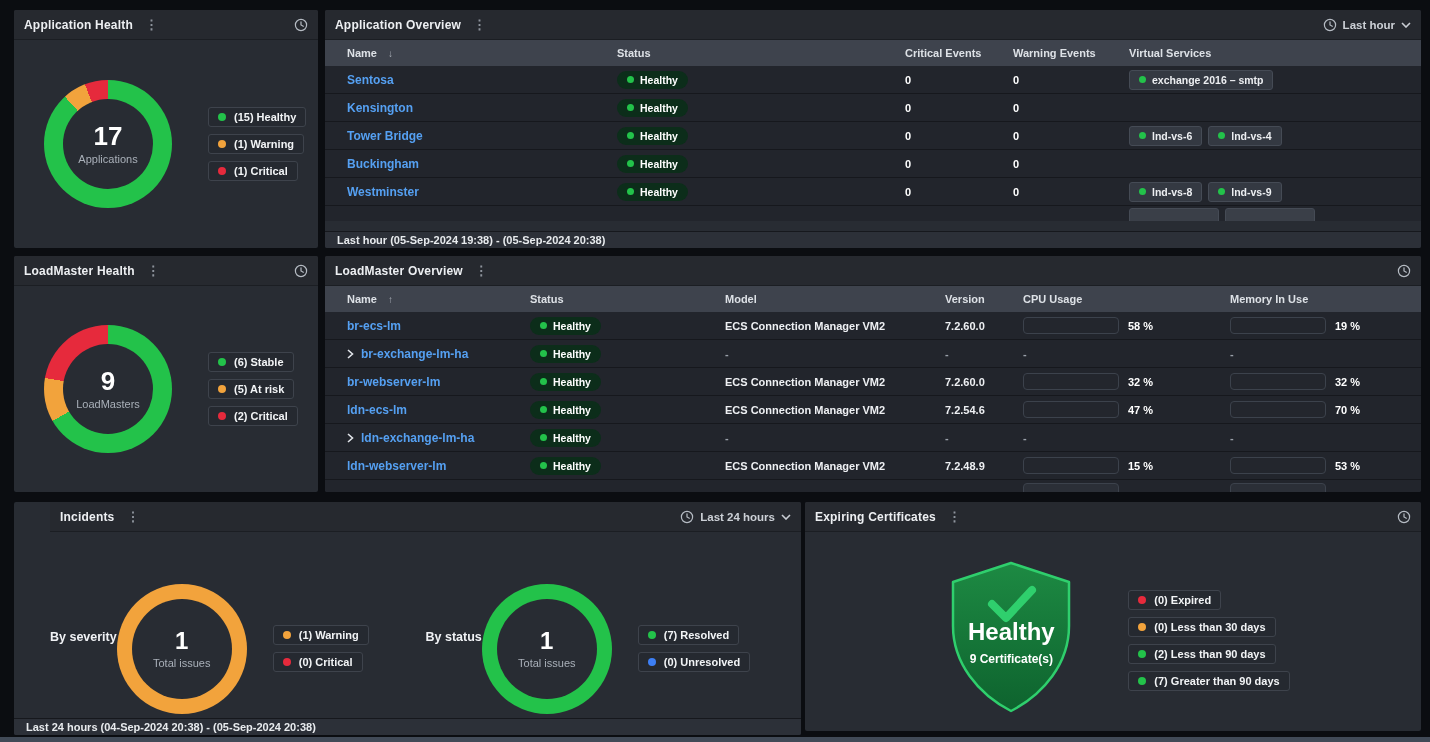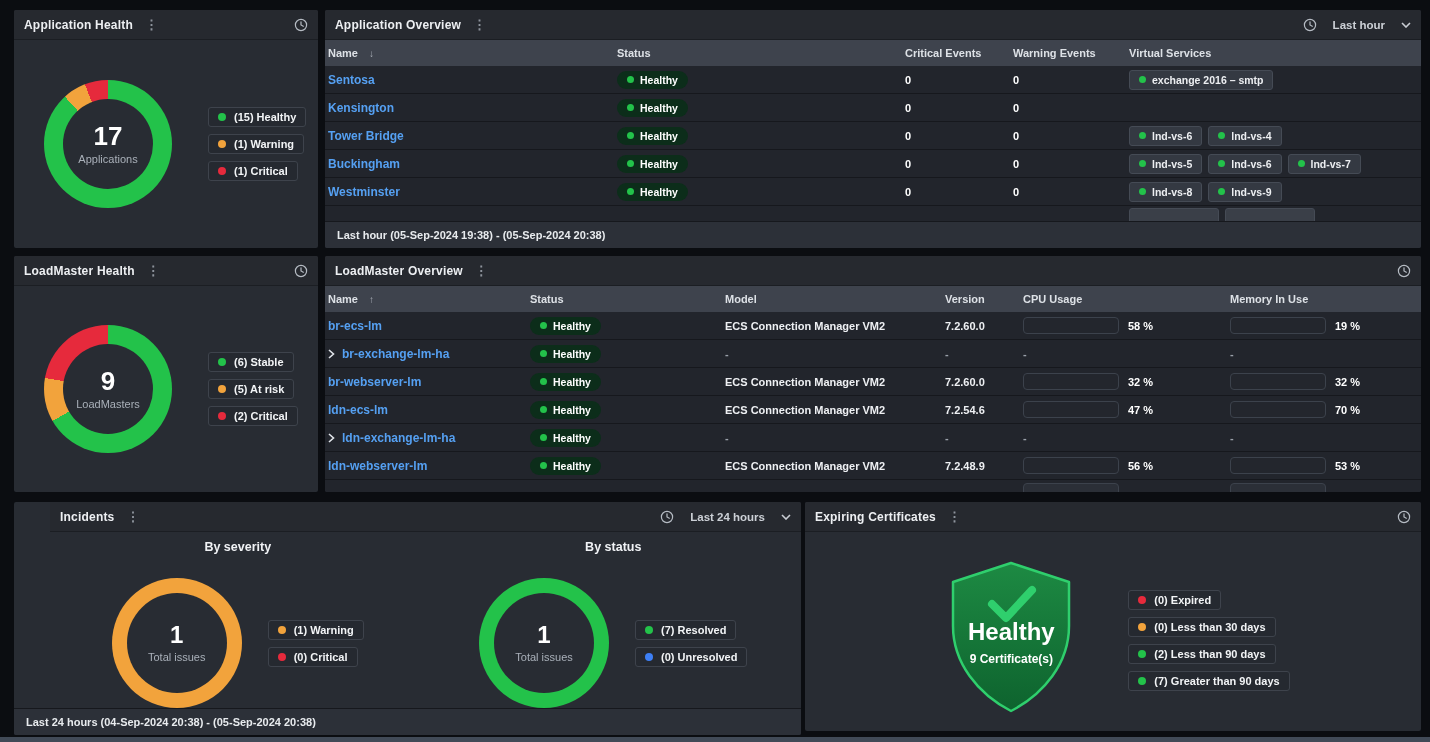--- a/index.html
+++ b/index.html
@@ -12,21 +12,21 @@
   }
   .panel { position:absolute; background:#282c33; border-radius:2px; overflow:hidden; }
   .panel-header {
     height:30px; background:#26292f; border-bottom:1px solid #1b1e23;
     display:flex; align-items:center; padding:0 10px; gap:12px;
   }
   .panel-title { color:#edeff2; font-size:12px; font-weight:bold; letter-spacing:.2px; white-space:nowrap; }
   .kebab { color:#8d939c; font-size:13px; font-weight:bold; cursor:pointer; line-height:1; }
   .spacer { flex:1; }
   .icon-clock { color:#b6bcc4; display:flex; align-items:center; }
-  .time-chip { display:flex; align-items:center; gap:16px; color:#ccd0d6; font-size:11.5px; font-weight:bold; cursor:pointer; white-space:nowrap; }
+  .time-chip { display:flex; align-items:center; gap:6px; color:#ccd0d6; font-size:11.5px; font-weight:bold; cursor:pointer; white-space:nowrap; }
 
   
   .donut { position:relative; border-radius:50%; flex:none; }
   .donut .hole {
     position:absolute; background:#282c33; border-radius:50%;
     display:flex; flex-direction:column; align-items:center; justify-content:center;
   }
   .donut.d128 { width:128px; height:128px; }
   .donut.d128 .hole { inset:19px; }
   .donut.d130 { width:130px; height:130px; }
@@ -47,54 +47,54 @@
   
   .health-body { display:flex; align-items:center; padding-left:30px; gap:36px; height:calc(100% - 30px); }
 
   
   .thead { display:grid; background:#3e434d; height:26px; align-items:center;
            color:#dde1e6; font-size:11px; font-weight:bold; }
   .trow  { display:grid; height:28px; align-items:center; background:#22252c;
            border-bottom:1px solid #16181d; font-size:11px; }
   .app-grid { grid-template-columns:292px 288px 108px 116px 1fr; }
   .lm-grid  { grid-template-columns:205px 195px 220px 78px 207px 1fr; }
-  .c1 { padding-left:3px; display:flex; align-items:center; gap:7px; }
+  .c1 { padding-left:22px; display:flex; align-items:center; gap:7px; }
   .sort-arrow { color:#aab0b8; font-size:10px; margin-left:4px; }
   .link { color:#55a0f2; font-weight:bold; font-size:12px; text-decoration:none; cursor:pointer; white-space:nowrap; }
   .pill { display:inline-flex; align-items:center; gap:6px; background:#0c2d1a;
           border-radius:9px; padding:3px 10px; color:#fff; font-weight:bold; font-size:10.5px; }
   .pill .dot { width:7px; height:7px; }
   .count { color:#ffffff; font-weight:bold; }
   .cell-text { color:#eef0f3; font-weight:bold; white-space:nowrap; }
   .tags { display:flex; gap:6px; }
   .tag { display:inline-flex; align-items:center; gap:6px; background:#343942;
          border:1px solid #454b55; border-radius:3px; padding:3px 9px;
          color:#eceef1; font-size:10.5px; font-weight:bold; white-space:nowrap; }
   .tag .dot { width:7px; height:7px; }
   .dash { color:#9aa0a9; font-weight:bold; }
-  .tfoot { position:absolute; left:0; right:0; bottom:0; height:27px; background:#2c3038;
+  .tfoot { position:absolute; left:0; right:0; bottom:0; height:17px; background:#2c3038;
            border-top:1px solid #16181d; display:flex; align-items:center; padding:0 12px;
            color:#e8ebee; font-size:11px; font-weight:bold; z-index:3; }
 
   
   .bar { display:flex; align-items:center; gap:9px; }
   .bar-outer { width:96px; height:17px; background:#23262d; border:1px solid #3c424c;
                border-radius:4px; padding:2px; flex:none; }
   .bar-track { position:relative; width:100%; height:100%; background:#4b515c; border-radius:2px; overflow:hidden; }
   .bar-fill  { position:absolute; left:0; top:0; bottom:0; border-radius:2px 0 0 2px; }
   .bar-label { color:#fff; font-size:11px; font-weight:bold; }
 
   
   .partial { overflow:hidden; background:#22252c; display:grid; align-items:start; }
   .ghost-tag { height:20px; width:90px; background:#3a3f48; border:1px solid #454b55; border-radius:3px; margin-top:2px; }
   .ghost-bar { height:17px; width:96px; background:#2b2f37; border:1px solid #3c424c; border-radius:4px; margin-top:3px; }
 
   
   .inc-body { display:flex; height:calc(100% - 30px); }
-  .inc-half { flex:1; display:flex; flex-direction:column; align-items:center; padding-top:8px; }
+  .inc-half { flex:1; display:flex; align-items:center; padding-top:8px; }
   .inc-heading { color:#f0f2f5; font-size:12.5px; font-weight:bold; height:16px; }
   .inc-group { display:flex; align-items:center; gap:26px; margin-top:22px; }
 
   
   .certs-body { display:flex; justify-content:center; gap:42px; padding-top:26px; }
   .shield-wrap { position:relative; width:150px; height:160px; flex:none; }
   .shield-text { position:absolute; left:0; right:0; top:60px; text-align:center; }
   .shield-status { color:#ffffff; font-size:24px; font-weight:bold; }
   .shield-count  { color:#ffffff; font-size:12px; font-weight:bold; margin-top:6px; }
   .certs-legend { margin-top:32px; }
@@ -225,34 +225,20 @@
   <div class="trow app-grid">
     <div class="c1">
         <a class="link">Buckingham</a>
       </div>
     <div><span class="pill">
           <span class="dot" style="background: rgb(35, 194, 74);"></span>
           <span>Healthy</span>
         </span></div>
     <div class="count">0</div>
     <div class="count">0</div>
-    <div class="tags">
-      <span class="tag">
-          <span class="dot" style="background: rgb(35, 194, 74);"></span>
-          <span>lnd-vs-5</span>
-        </span>
-      <span class="tag">
-          <span class="dot" style="background: rgb(35, 194, 74);"></span>
-          <span>lnd-vs-6</span>
-        </span>
-      <span class="tag">
-          <span class="dot" style="background: rgb(35, 194, 74);"></span>
-          <span>lnd-vs-7</span>
-        </span>
-    </div>
   </div>
 
   <div class="trow app-grid">
     <div class="c1">
         <a class="link">Westminster</a>
       </div>
     <div><span class="pill">
           <span class="dot" style="background: rgb(35, 194, 74);"></span>
           <span>Healthy</span>
         </span></div>
@@ -446,21 +432,21 @@
         <a class="link">ldn-webserver-lm</a>
       </div>
     <div><span class="pill">
           <span class="dot" style="background: rgb(35, 194, 74);"></span>
           <span>Healthy</span>
         </span></div>
     <div class="cell-text">ECS Connection Manager VM2</div>
     <div class="cell-text">7.2.48.9</div>
     <div class="bar">
       <span class="bar-outer"><span class="bar-track"><span class="bar-fill" style="width: 39%; background: rgb(31, 200, 78);"></span></span></span>
-      <span class="bar-label">56 %</span>
+      <span class="bar-label">15 %</span>
     </div>
     <div class="bar">
       <span class="bar-outer"><span class="bar-track"><span class="bar-fill" style="width: 53%; background: rgb(31, 200, 78);"></span></span></span>
       <span class="bar-label">53 %</span>
     </div>
   </div>
 
   <div class="partial lm-grid" style="height:12px;">
     <div></div>
       <div></div>

